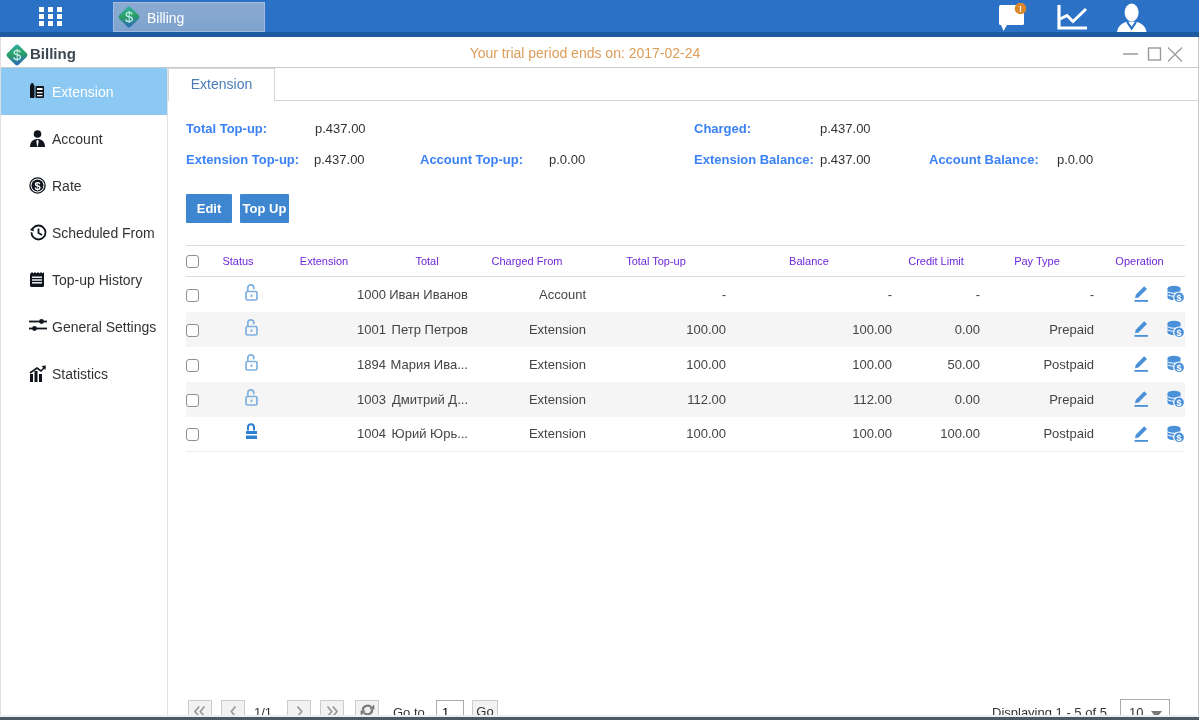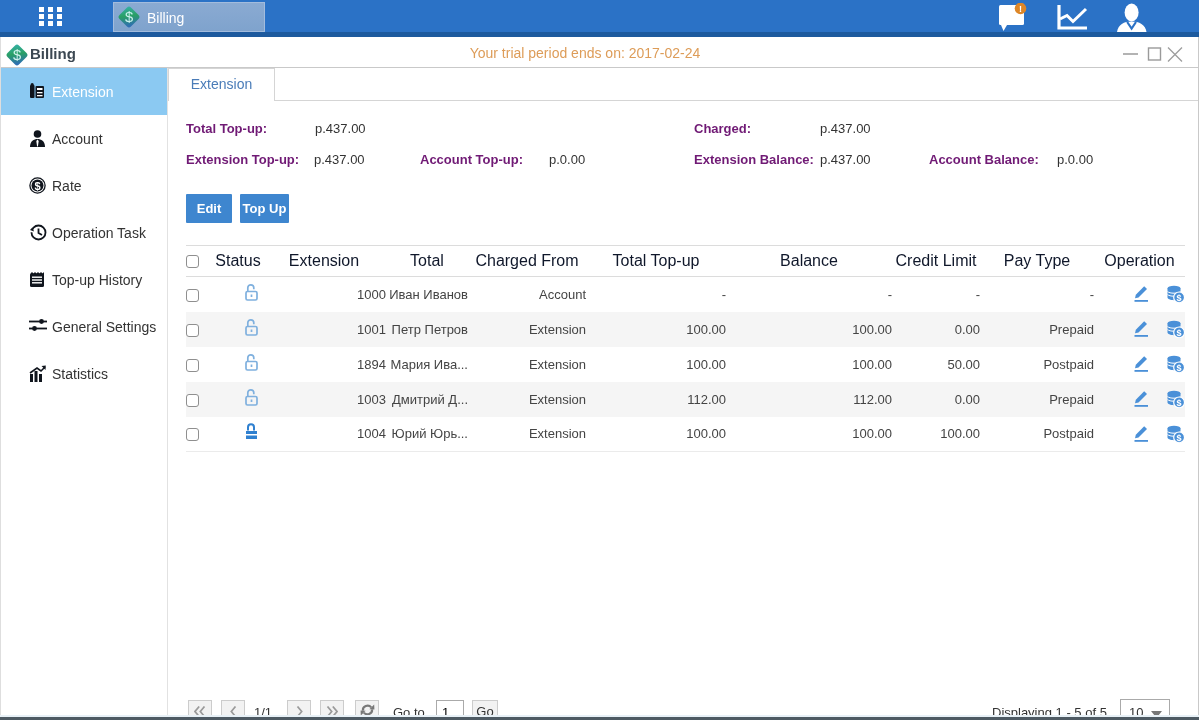--- a/index.html
+++ b/index.html
@@ -23,28 +23,28 @@
 #sidebar { position:absolute; left:0; top:68px; width:168px; height:647px; background:#fff; border-right:1px solid #e2e2e2; }
 .mitem { position:relative; height:47px; color:#333; font-size:14px; }
 .mitem .txt { position:absolute; left:52px; top:16px; }
 .mitem.sel { background:#8bc9f2; color:#fff; }
 .mitem svg { position:absolute; left:29px; top:15px; }
 
 #content { position:absolute; left:168px; top:68px; width:1031px; height:647px; background:#fff; }
 #tabbar { position:absolute; left:0; top:0; width:1031px; height:33px; border-bottom:1px solid #d5d5d5; }
 #tab { position:absolute; left:0; top:0; width:107px; height:33px; background:#fff;
   border:1px solid #d5d5d5; border-bottom:none; color:#4a7cb8; font-size:14px; text-align:center; line-height:31px; }
-.lab { position:absolute; font-size:13px; font-weight:bold; color:#701a75; white-space:nowrap; }
+.lab { position:absolute; font-size:13px; font-weight:bold; color:#3b82f6; white-space:nowrap; }
 .val { position:absolute; font-size:13px; color:#333; white-space:nowrap;text-align:right; }
 .btn { position:absolute; height:29px; background:#3e86cf; border-radius:1px; color:#fff;
   font-size:13px; font-weight:bold; text-align:center; line-height:29px; }
 
 #tbl { position:absolute; left:18px; top:177px; width:999px; }
 table { border-collapse:collapse; width:999px; table-layout:fixed; }
-thead td { height:31px; border-top:1px solid #dcdcdc; border-bottom:1px solid #dcdcdc; font-size:16px; color:#0f172a; text-align:center;margin-top:40px; }
+thead td { height:31px; border-top:1px solid #dcdcdc; border-bottom:1px solid #dcdcdc; font-size:11px; color:#6d28d9; text-align:center;margin-top:40px; }
 tbody td { height:35px; font-size:13px; color:#444; text-align:right; white-space:nowrap; }
 tbody tr:last-child td { border-bottom:1px solid #ebebeb; }
 tr.alt { background:#f5f5f5; }
 .cb { width:13px; height:13px; border:1px solid #8f8f8f; border-radius:3px; background:#fff; display:inline-block; vertical-align:middle; }
 
 #pager { position:absolute; left:0px; top:598px; width:1031px; height:30px; font-size:13px; color:#333;margin-top:32px; }
 .pbtn { position:absolute; top:2px; width:24px; height:24px; background:#f2f2f2; border:1px solid #ccc;
   text-align:center; color:#9a9a9a; font-size:14px; line-height:22px; }
 #gotoinput { position:absolute; left:268px; top:2px; width:28px; height:25px; border:1px solid #aaa; font-size:13px; padding-left:5px; font-family:"Liberation Sans",sans-serif; }
 #pagesel { position:absolute; left:952px; top:1px; width:50px; height:26px; border:1px solid #aaa; background:#fff; }
@@ -167,21 +167,21 @@
       </svg>
       <span class="txt">Rate</span>
     </div>
   <div class="mitem">
       <svg width="18" height="17" viewBox="0 0 18 17">
         <circle cx="9.5" cy="8.5" r="7" fill="none" stroke="#10151d" stroke-width="1.8"></circle>
         <path d="M2 2 L2 7 L7 7" fill="none" stroke="#fff" stroke-width="2.4"></path>
         <path d="M3.5 3.2 L1 6 L5 7.5" fill="#10151d" stroke="none"></path>
         <path d="M9.5 4.5 L9.5 9 L13 11" fill="none" stroke="#10151d" stroke-width="1.8"></path>
       </svg>
-      <span class="txt">Operation Task</span>
+      <span class="txt">Scheduled From</span>
     </div>
   <div class="mitem">
       <svg width="16" height="17" viewBox="0 0 16 17">
         <rect x="1" y="2.5" width="14" height="13.5" rx="1.5" fill="#10151d"></rect>
         <path d="M1.5 2.5 L3 1 L4.5 2.5 L6 1 L7.5 2.5 L9 1 L10.5 2.5 L12 1 L13.5 2.5 L15 1 L15 4 L1.5 4 Z" fill="#10151d"></path>
         <g fill="#fff">
           <rect x="3" y="5.5" width="10" height="1.4"></rect>
           <rect x="3" y="8.3" width="10" height="1.4"></rect>
           <rect x="3" y="11.1" width="10" height="1.4"></rect>
         </g>

